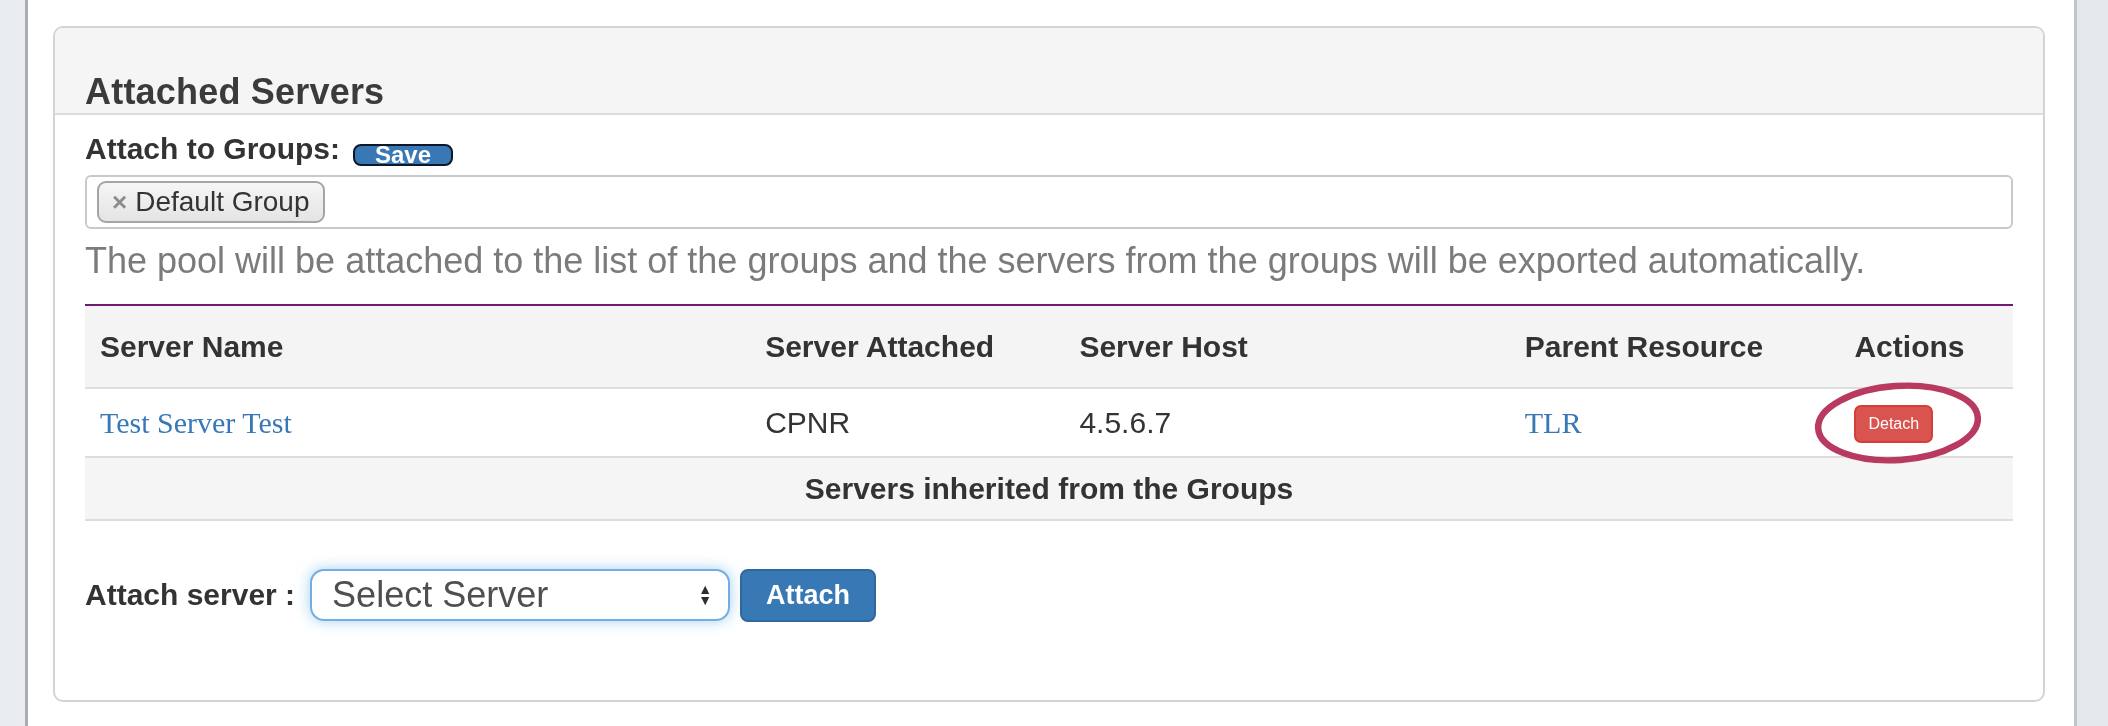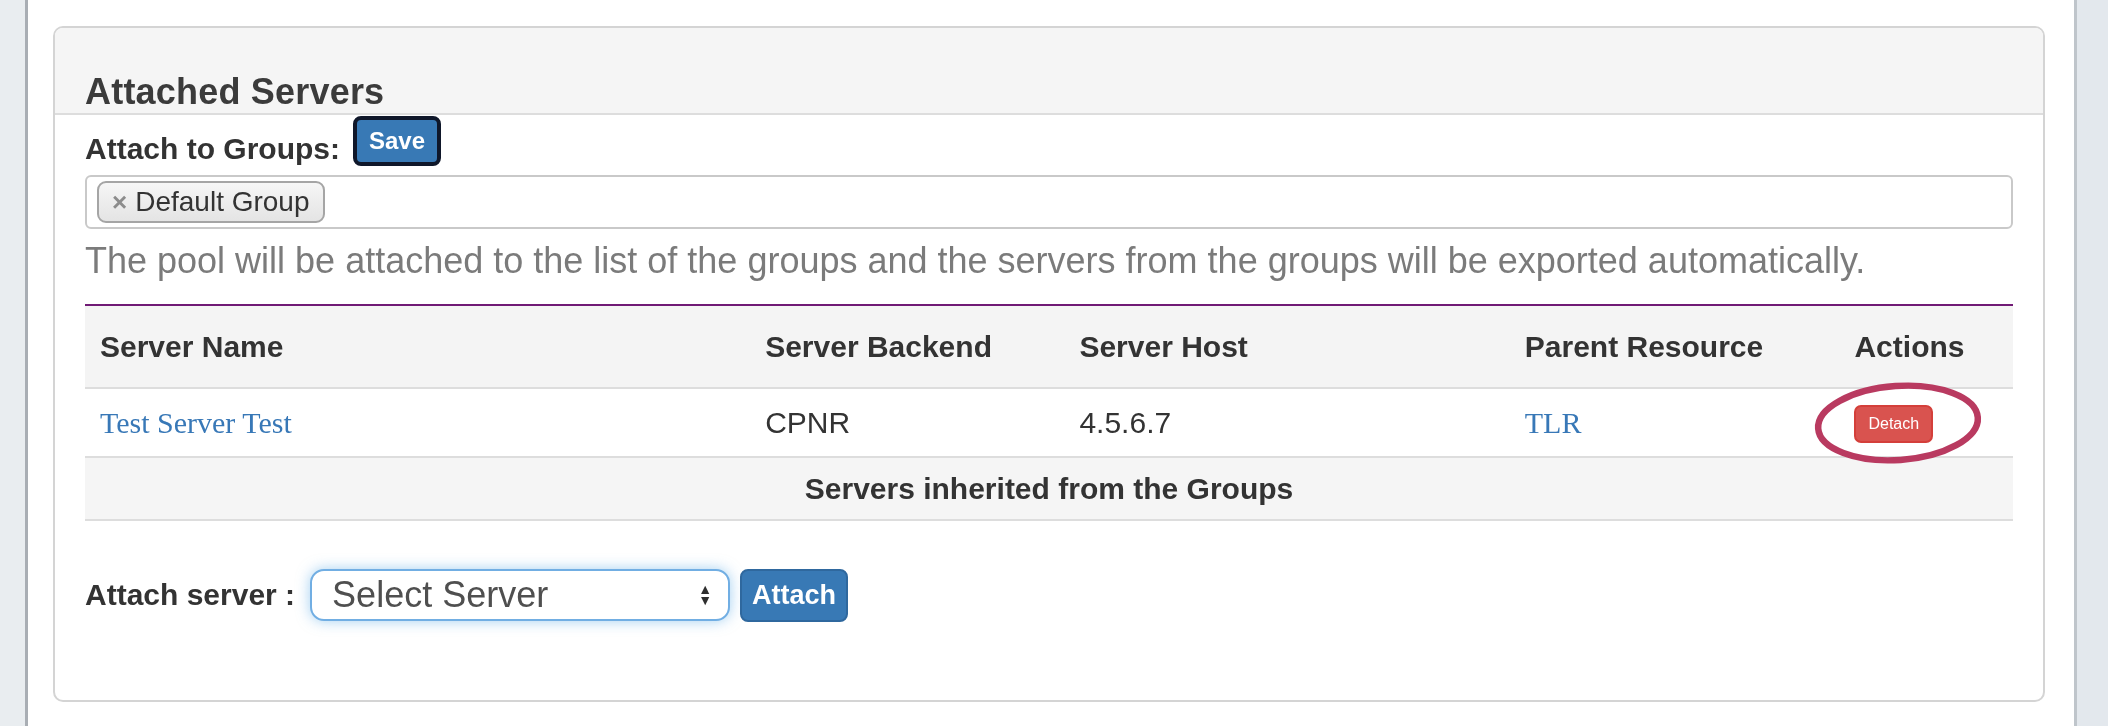--- a/index.html
+++ b/index.html
@@ -32,22 +32,22 @@
   .panel-body{padding:11px 30px 0 30px;}
 
   
   .groups-row{display:flex;align-items:flex-end;height:40px;}
   .lbl{font-size:30px;font-weight:bold;color:#333333;}
   .btn{
     display:inline-flex;align-items:center;justify-content:center;
     font-family:"Liberation Sans",sans-serif;cursor:pointer;white-space:nowrap;
   }
   .btn-save{
-    margin-left:13px;height:50px;padding:0 12px;
-    background:#3879b5;border:4px solid #0f172a;border-radius:8px;
+    margin-left:13px;height:22px;padding:0 20px;
+    background:#3879b5;border:2px solid #0f172a;border-radius:8px;
     color:#ffffff;font-size:24px;font-weight:bold;
   }
   
   .tag-box{
     margin-top:9px;height:50px;border:2px solid #c9c9c9;border-radius:6px;
     display:flex;align-items:center;padding:0 10px;background:#ffffff;
   }
   .chip{
     display:inline-flex;align-items:center;height:38px;padding:0 13px;
     background:linear-gradient(#f6f6f6,#e4e4e4);
@@ -91,21 +91,21 @@
   .select-box{
     margin-left:15px;width:420px;height:52px;box-sizing:border-box;
     border:2px solid #71aee3;border-radius:14px;background:#ffffff;
     box-shadow:0 0 14px rgba(90,170,230,.55);
     display:flex;align-items:center;padding:0 16px 0 20px;
   }
   .select-value{font-size:36px;color:#4f4f4f;}
   .select-arrows{margin-left:auto;display:flex;flex-direction:column;align-items:center;}
   .select-arrows span{font-size:14px;color:#2f2f2f;line-height:11px;}
   .btn-attach{
-    margin-left:10px;height:53px;padding:0 10px;
+    margin-left:10px;height:53px;padding:0 24px;
     background:#3879b5;border:2px solid #2f689e;border-radius:8px;
     color:#ffffff;font-size:27px;font-weight:bold;
   }
 </style>
 </head>
 <body>
 
 <div class="gutter-left"></div>
 <div class="gutter-right"></div>
 
@@ -133,21 +133,21 @@
       <colgroup>
         <col style="width:34.5%">
           <col style="width:16.3%">
           <col style="width:23.1%">
           <col style="width:17.1%">
           <col style="width:9%">
       </colgroup>
       <thead>
         <tr>
           <th>Server Name</th>
-          <th>Server Backend</th>
+          <th>Server Attached</th>
           <th>Server Host</th>
           <th>Parent Resource</th>
           <th>Actions</th>
         </tr>
       </thead>
       <tbody>
         <tr class="row-direct">
           <td>
             <a class="cell-link" href="#">Test Server Test</a>
           </td>

